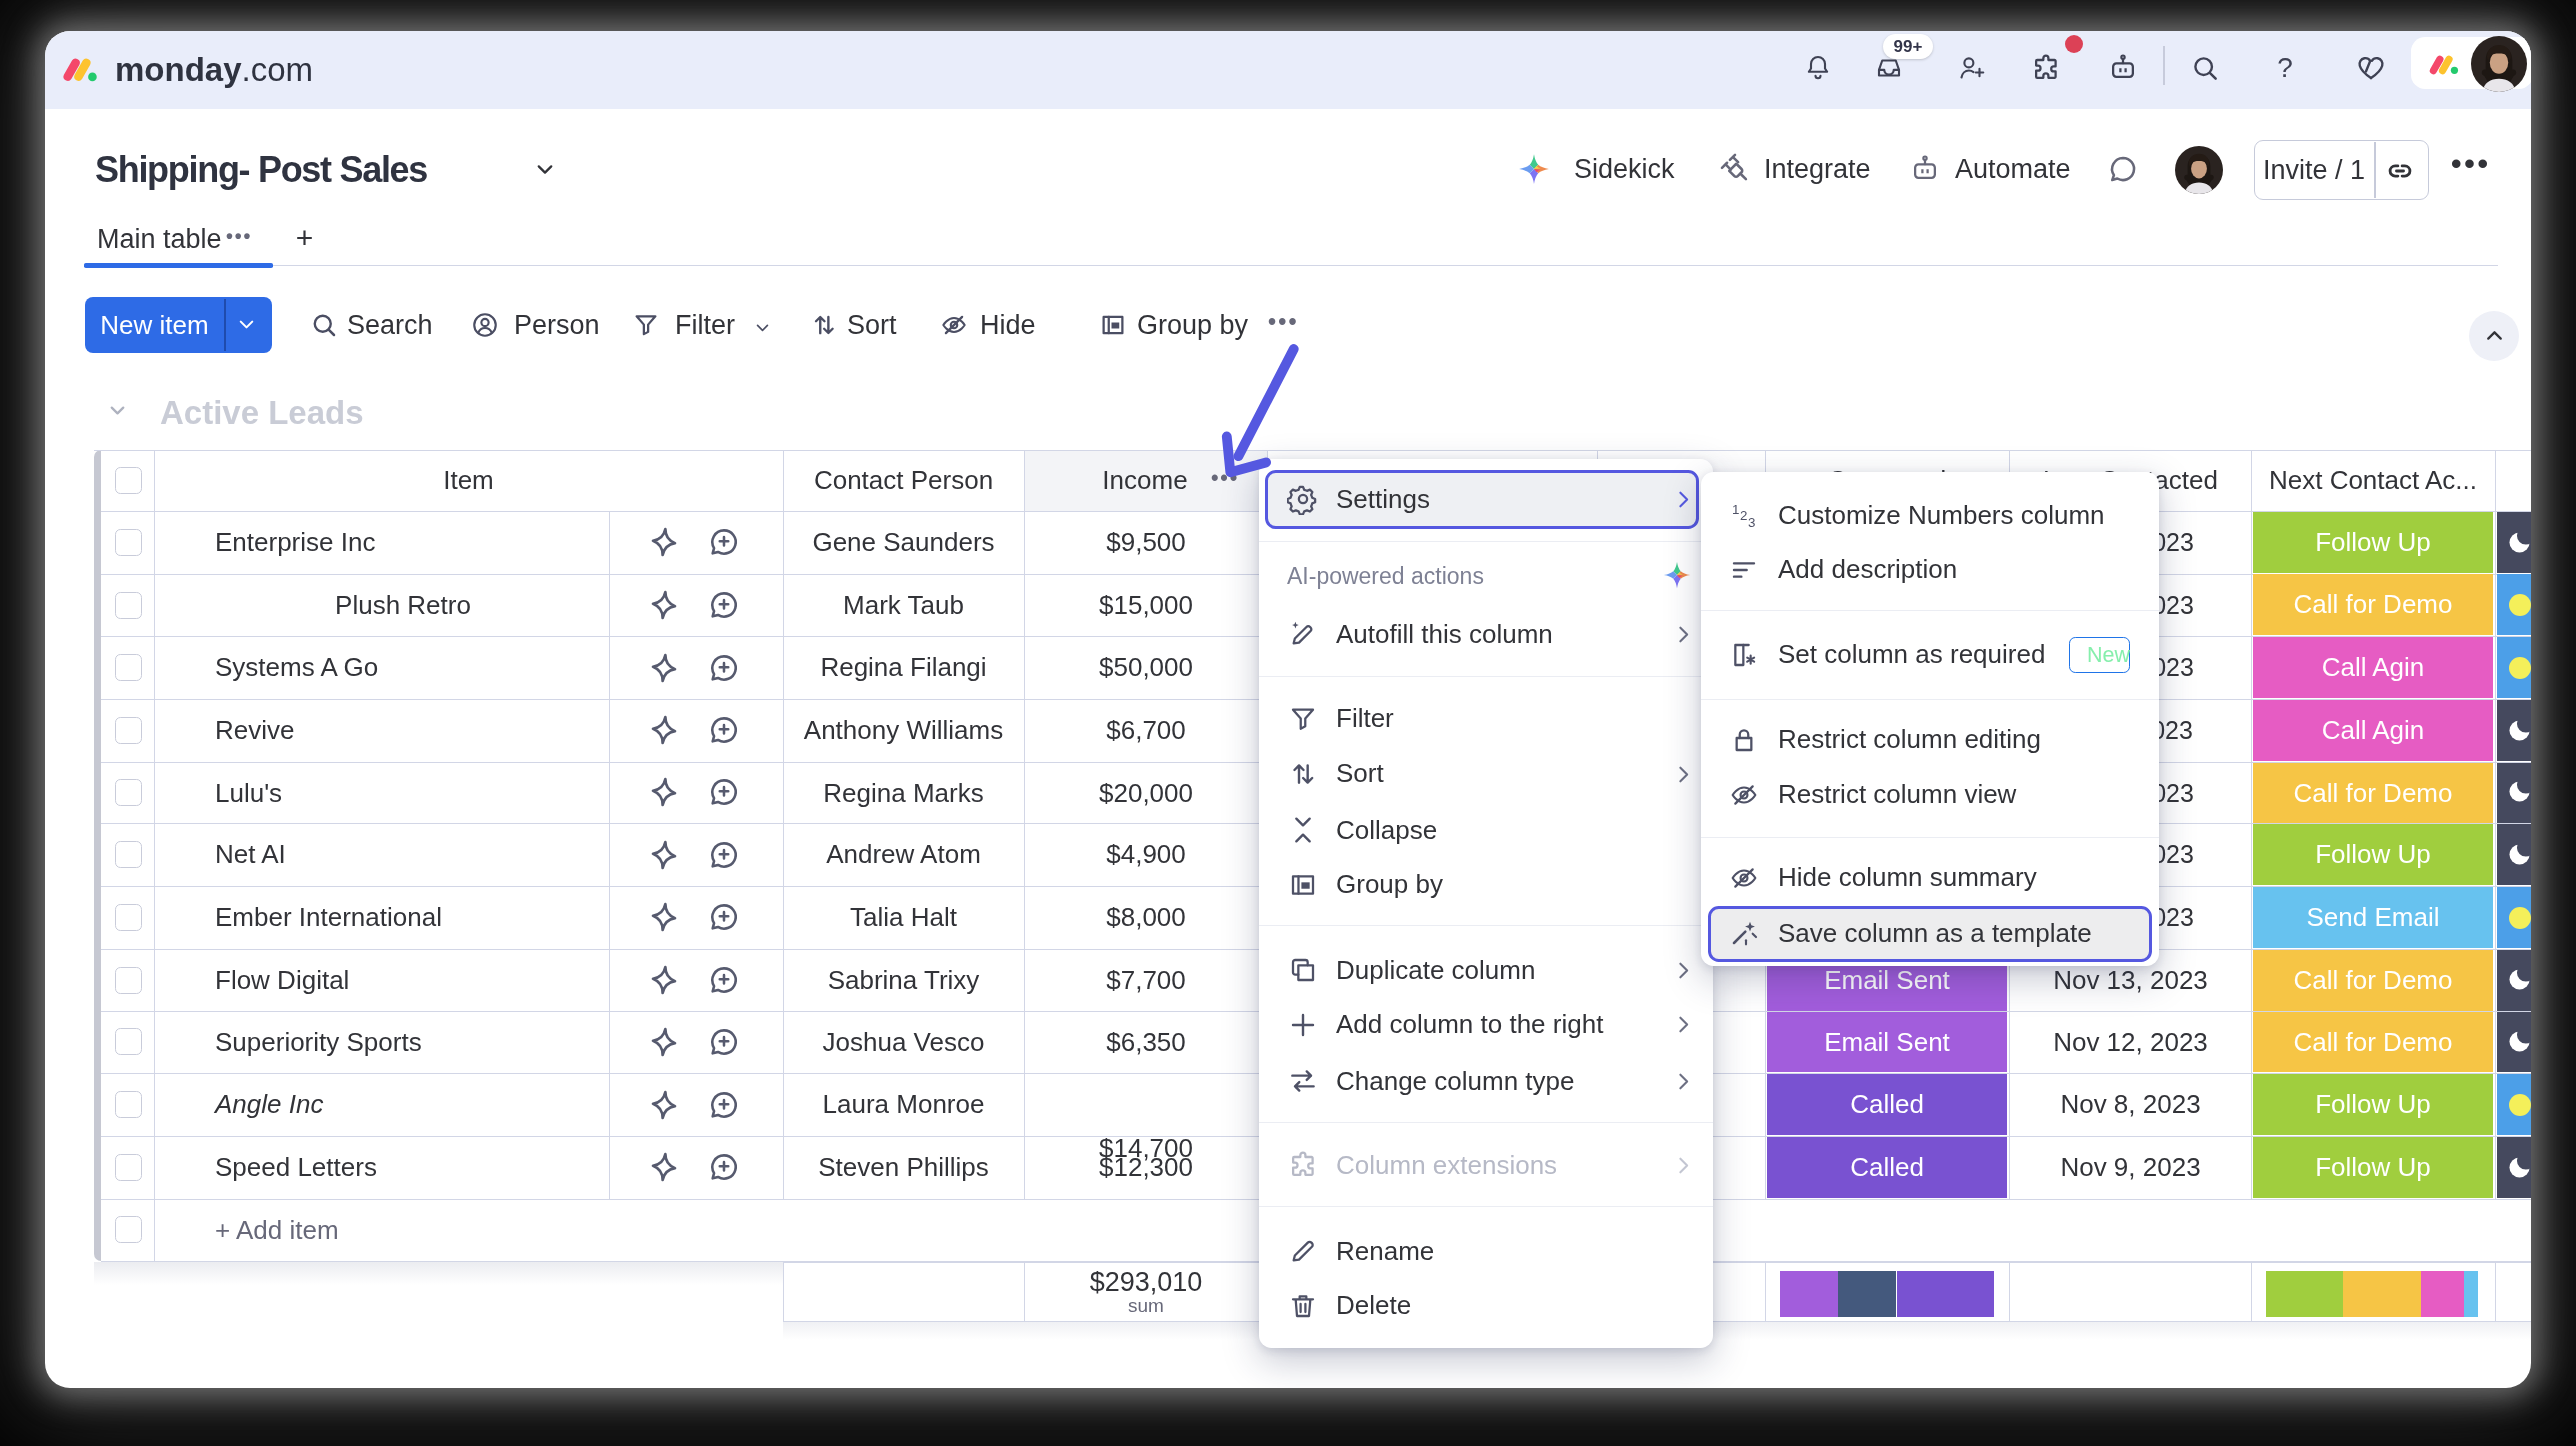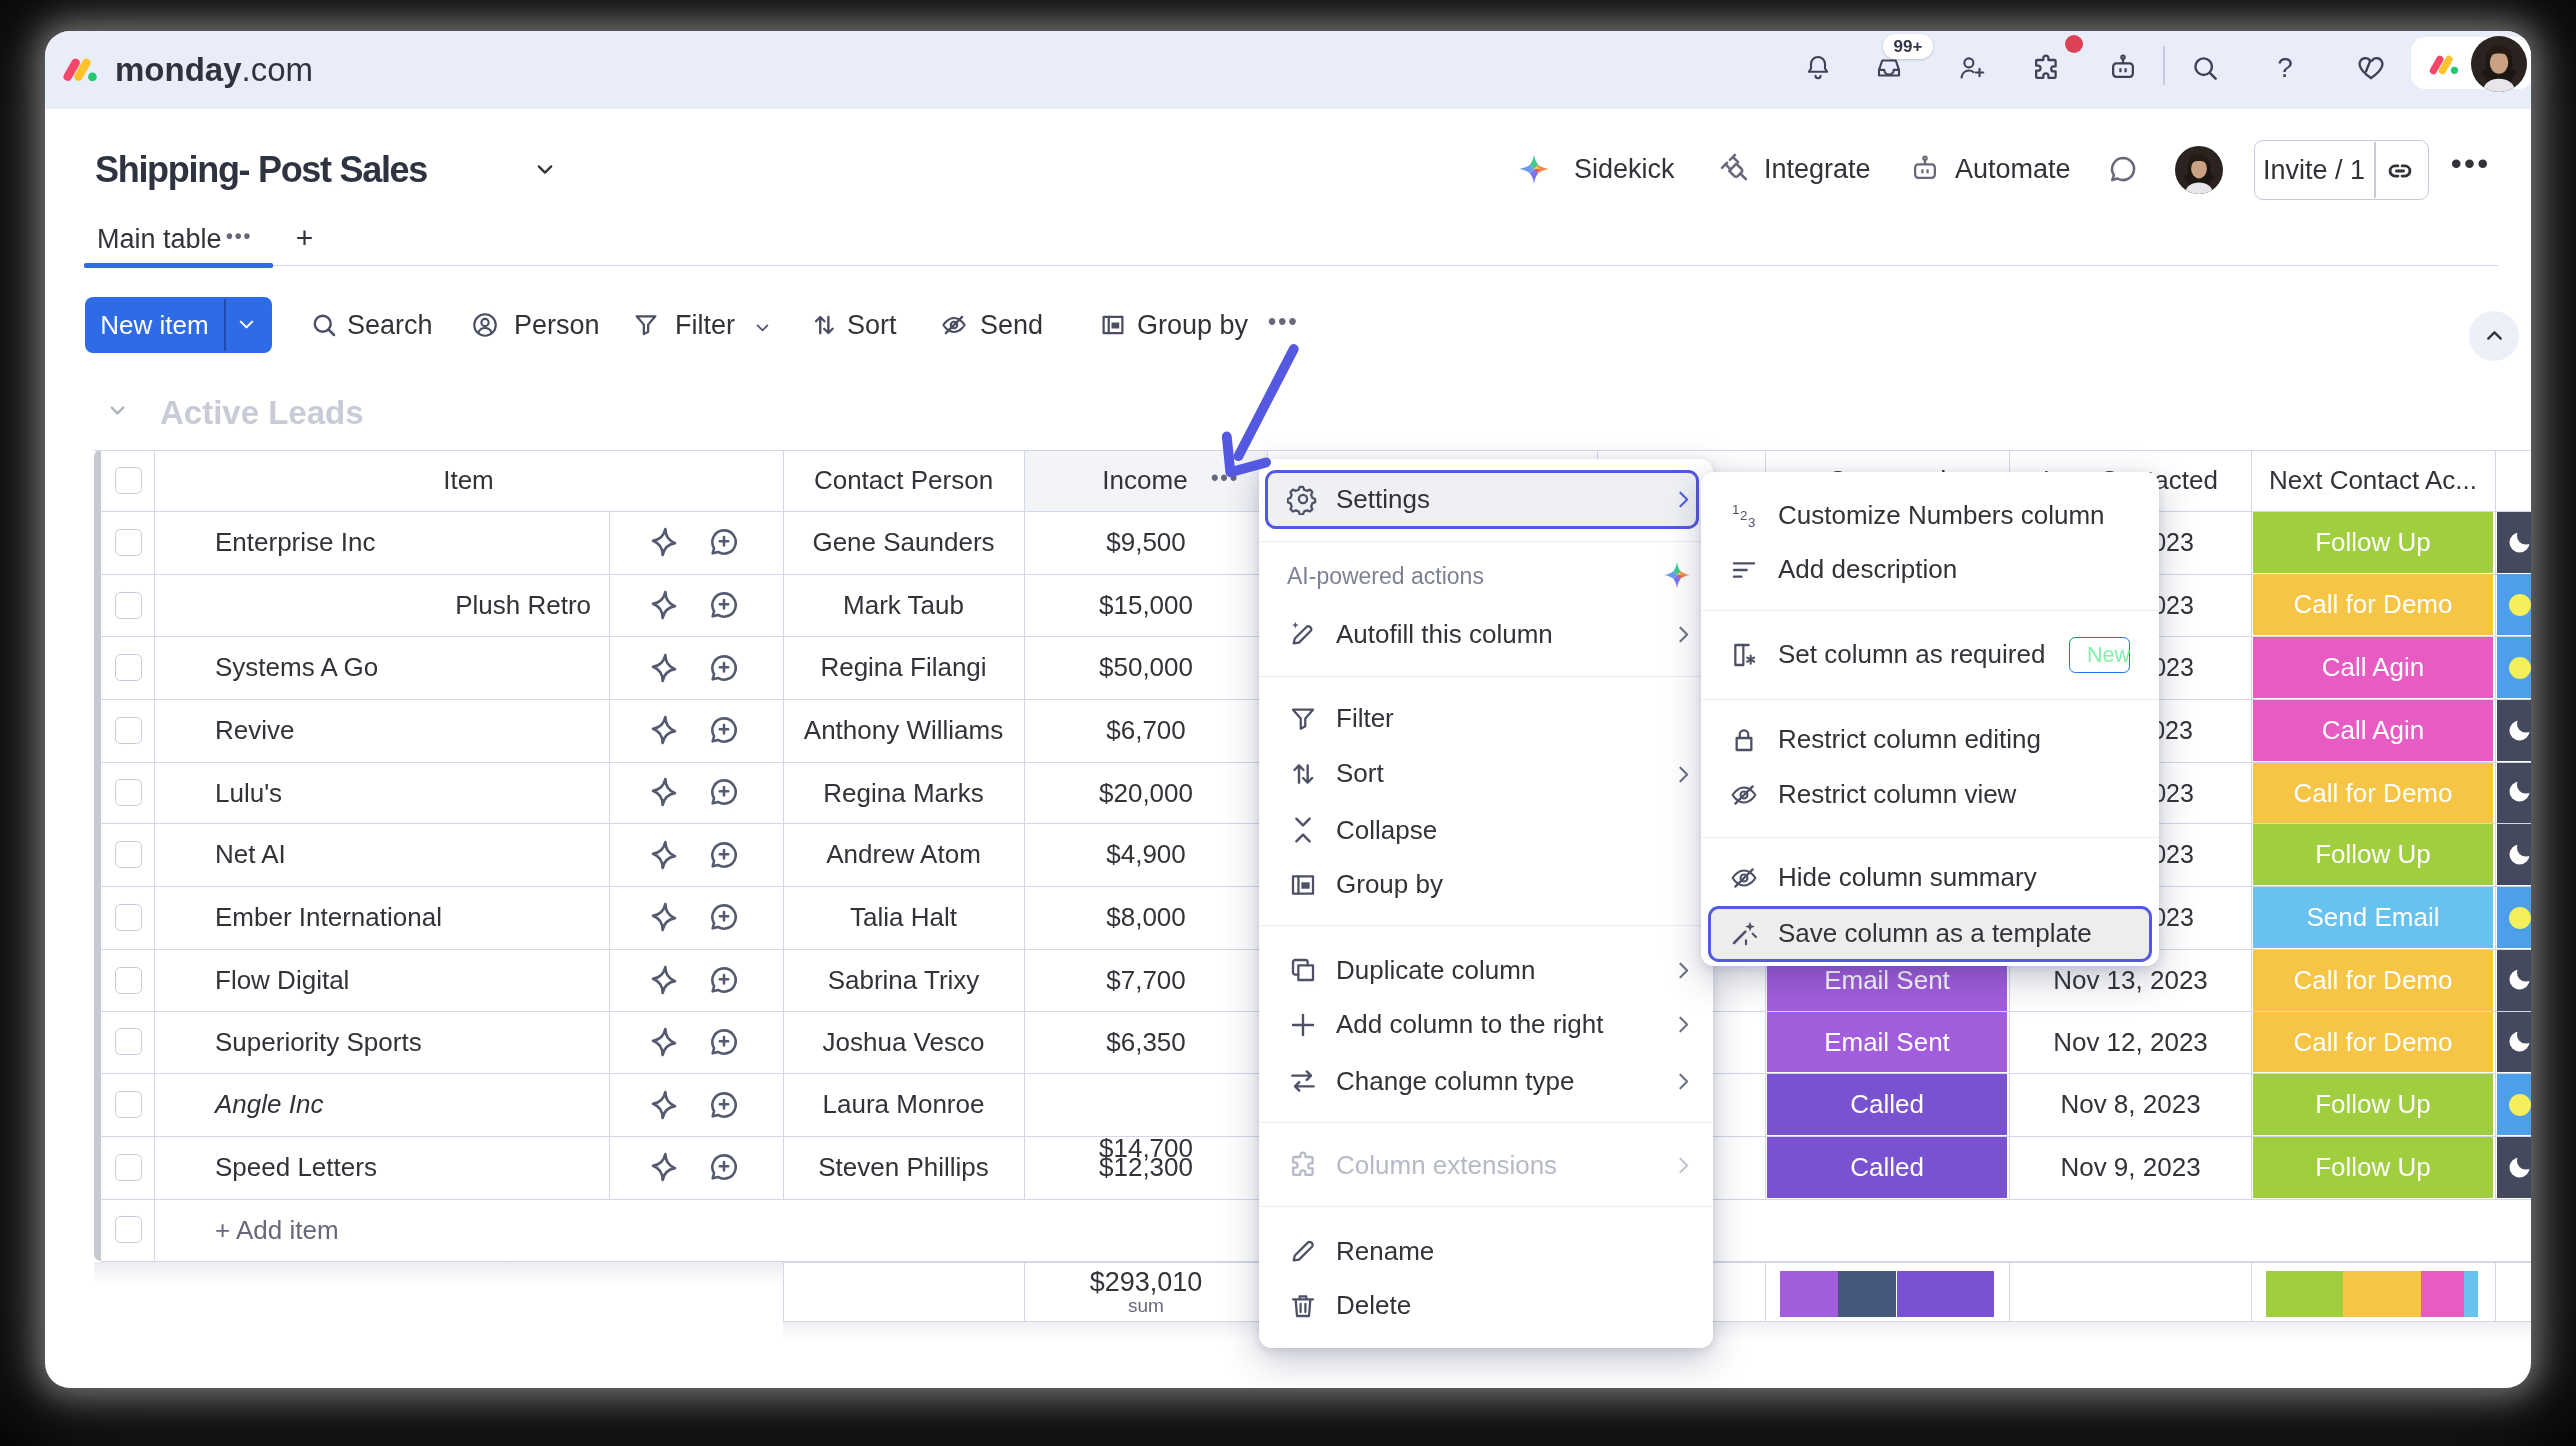--- a/index.html
+++ b/index.html
@@ -159,21 +159,21 @@
 <svg style="position:absolute;left:764px;top:279px" width="30" height="30" viewBox="0 0 24 24" fill="none">
         <path d="M9 18.5V6 M5.6 9 9 5.6 12.4 9" stroke="#4b4e63" stroke-width="1.9" stroke-linecap="round" stroke-linejoin="round"></path>
         <path d="M15.5 5.5V18 M12.1 15 15.5 18.4 18.9 15" stroke="#4b4e63" stroke-width="1.9" stroke-linecap="round" stroke-linejoin="round"></path>
       </svg>
 <div style="position:absolute;left:802px;top:275px;width:54px;height:39px;font-size:27px;color:#323338;font-weight:400;text-align:left;line-height:39px;letter-spacing:0;white-space:nowrap;">Sort</div>
 <svg style="position:absolute;left:894px;top:279px" width="30" height="30" viewBox="0 0 24 24" fill="none">
         <path d="M3.5 12S6.8 6.4 12 6.4 20.5 12 20.5 12 17.2 17.6 12 17.6 3.5 12 3.5 12z" stroke="#4b4e63" stroke-width="1.7" stroke-linecap="round" stroke-linejoin="round"></path>
         <circle cx="12" cy="12" r="2.6" stroke="#4b4e63" stroke-width="1.7"></circle>
         <path d="M5.5 18.5 18.5 5.5" stroke="#4b4e63" stroke-width="1.8" stroke-linecap="round" stroke-linejoin="round"></path>
       </svg>
-<div style="position:absolute;left:935px;top:275px;width:56px;height:39px;font-size:27px;color:#323338;font-weight:400;text-align:left;line-height:39px;letter-spacing:0;white-space:nowrap;">Send</div>
+<div style="position:absolute;left:935px;top:275px;width:56px;height:39px;font-size:27px;color:#323338;font-weight:400;text-align:left;line-height:39px;letter-spacing:0;white-space:nowrap;">Hide</div>
 <svg style="position:absolute;left:1053px;top:279px" width="30" height="30" viewBox="0 0 24 24" fill="none">
         <path d="M4.5 5.5h15v13h-15z" stroke="#4b4e63" stroke-width="1.8" stroke-linecap="round" stroke-linejoin="round"></path>
         <path d="M8.6 5.5v13" stroke="#4b4e63" stroke-width="1.8" stroke-linecap="round" stroke-linejoin="round"></path>
         <path d="M10.8 10h6.2v4.8h-6.2z" fill="#4b4e63"></path>
       </svg>
 <div style="position:absolute;left:1092px;top:275px;width:100px;height:39px;font-size:27px;color:#323338;font-weight:400;text-align:left;line-height:39px;letter-spacing:0;white-space:nowrap;">Group by</div>
 <div style="position:absolute;left:1223px;top:287px;width:41px;height:16px;color:#676879;font-size:23px;letter-spacing:2.2px;font-weight:700;line-height:9px;">•••</div>
 <div style="position:absolute;left:2424px;top:280px;width:50px;height:50px;background:#eef0f7;border-radius:50%;"></div>
 <svg style="position:absolute;left:2435px;top:293px" width="29" height="25" viewBox="0 0 24 24" fill="none">
         <path d="M6 14l6-6 6 6" stroke="#323338" stroke-width="2.2" stroke-linecap="round" stroke-linejoin="round"></path>
@@ -233,21 +233,21 @@
 <div style="position:absolute;left:979px;top:480px;width:244px;height:63px;font-size:26px;color:#323338;font-weight:400;text-align:center;line-height:63px;letter-spacing:0;white-space:nowrap;">$9,500</div>
 <div style="position:absolute;left:1953px;top:480px;width:243px;height:63px;font-size:25px;color:#323338;font-weight:400;text-align:center;line-height:63px;letter-spacing:0;white-space:nowrap;">Nov 14, 2023</div>
 <div style="position:absolute;left:2208px;top:481px;width:240px;height:61px;background:#a0ce3e;"></div>
 <div style="position:absolute;left:2208px;top:481px;width:240px;height:61px;font-size:26px;color:#fff;font-weight:400;text-align:center;line-height:61px;letter-spacing:0;white-space:nowrap;">Follow Up</div>
 <div style="position:absolute;left:2452px;top:481px;width:35px;height:61px;background:#45495e;"></div>
 <svg style="position:absolute;left:2464px;top:500px" width="23" height="23" viewBox="0 0 24 24" fill="none">
         <circle cx="11" cy="12" r="10.5" fill="#fff"></circle>
         <circle cx="17.5" cy="5" r="9.2" fill="#45495e"></circle>
       </svg>
 <div style="position:absolute;left:70px;top:561px;width:27px;height:27px;background:#fff;border:1.8px solid #c9ccda;border-radius:5.4px;"></div>
-<div style="position:absolute;left:170px;top:543px;width:376px;height:63px;font-size:26px;color:#323338;font-weight:400;text-align:right;line-height:63px;letter-spacing:0;white-space:nowrap;">Plush Retro</div>
+<div style="position:absolute;left:170px;top:543px;width:376px;height:63px;font-size:26px;color:#323338;font-weight:400;text-align:center;line-height:63px;letter-spacing:0;white-space:nowrap;">Plush Retro</div>
 <svg style="position:absolute;left:602px;top:557px" width="34" height="34" viewBox="0 0 24 24" fill="none">
         <g transform="rotate(6 12 12)">
           <path d="M12 2.8 Q12.7 10 19.8 12 Q12.7 14 12 21.2 Q11.3 14 4.2 12 Q11.3 10 12 2.8 Z" stroke="#565a6e" stroke-width="1.9" stroke-linecap="round" stroke-linejoin="round"></path>
         </g>
       </svg>
 <svg style="position:absolute;left:662px;top:557px" width="34" height="34" viewBox="0 0 24 24" fill="none">
         <path d="M12 3.8a8.2 8.2 0 1 1-4.2 15.2L4 20l1-3.7A8.2 8.2 0 0 1 12 3.8z" stroke="#565a6e" stroke-width="1.8" stroke-linecap="round" stroke-linejoin="round"></path>
         <path d="M12 8.4v6 M9 11.4h6" stroke="#565a6e" stroke-width="1.8" stroke-linecap="round" stroke-linejoin="round"></path>
       </svg>
 <div style="position:absolute;left:738px;top:543px;width:241px;height:63px;font-size:26px;color:#323338;font-weight:400;text-align:center;line-height:63px;letter-spacing:0;white-space:nowrap;">Mark Taub</div>

